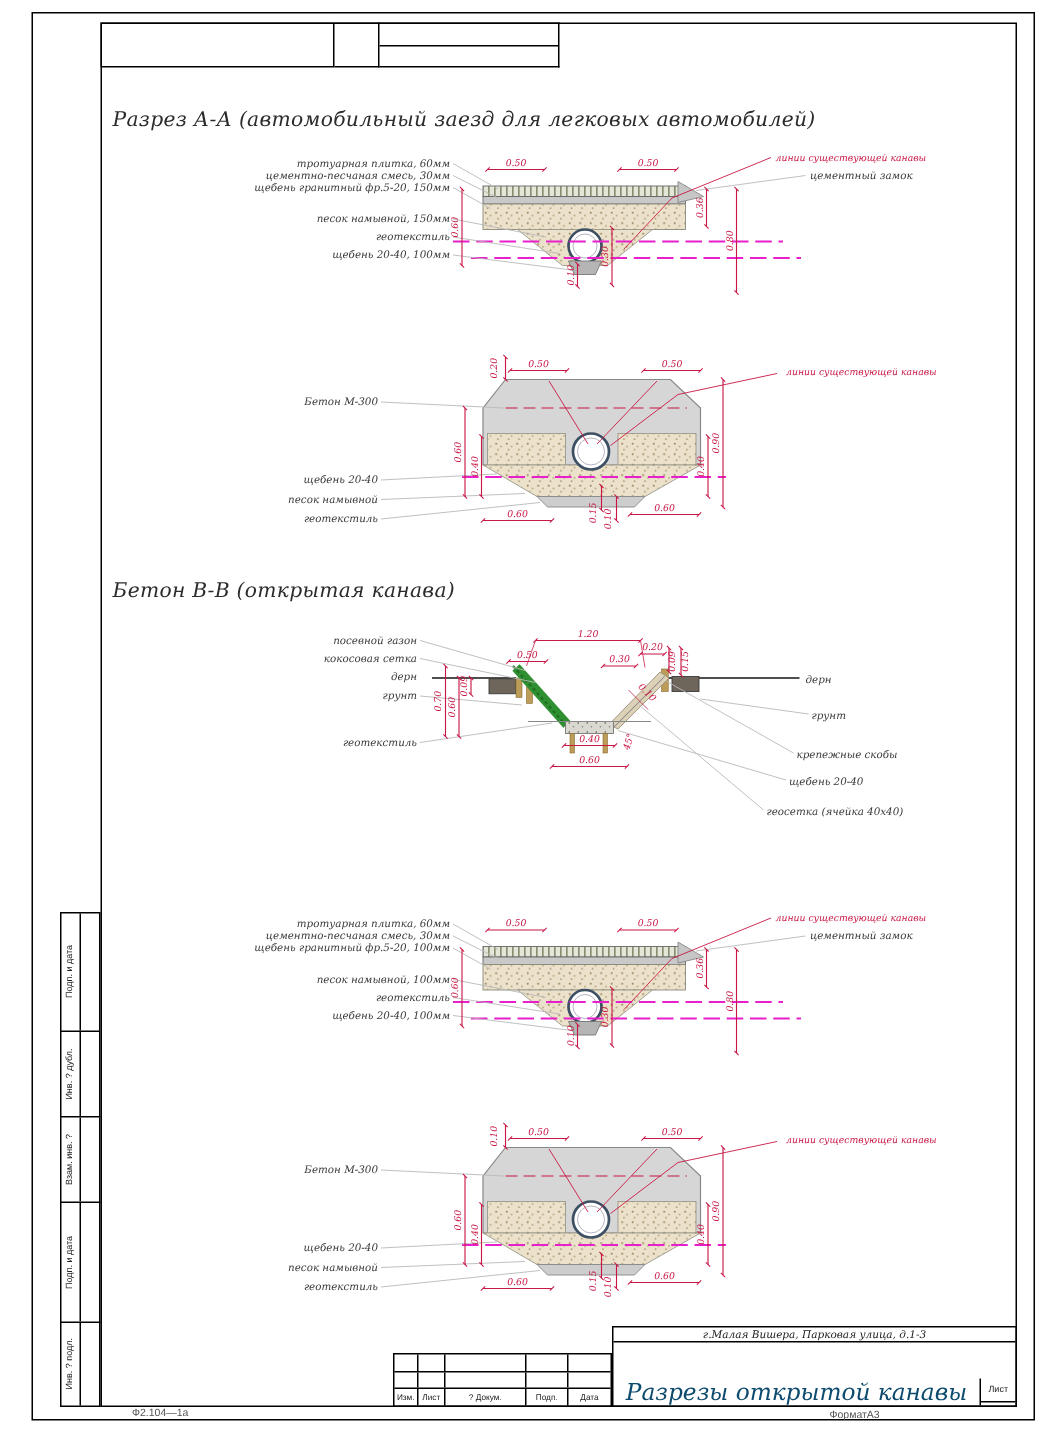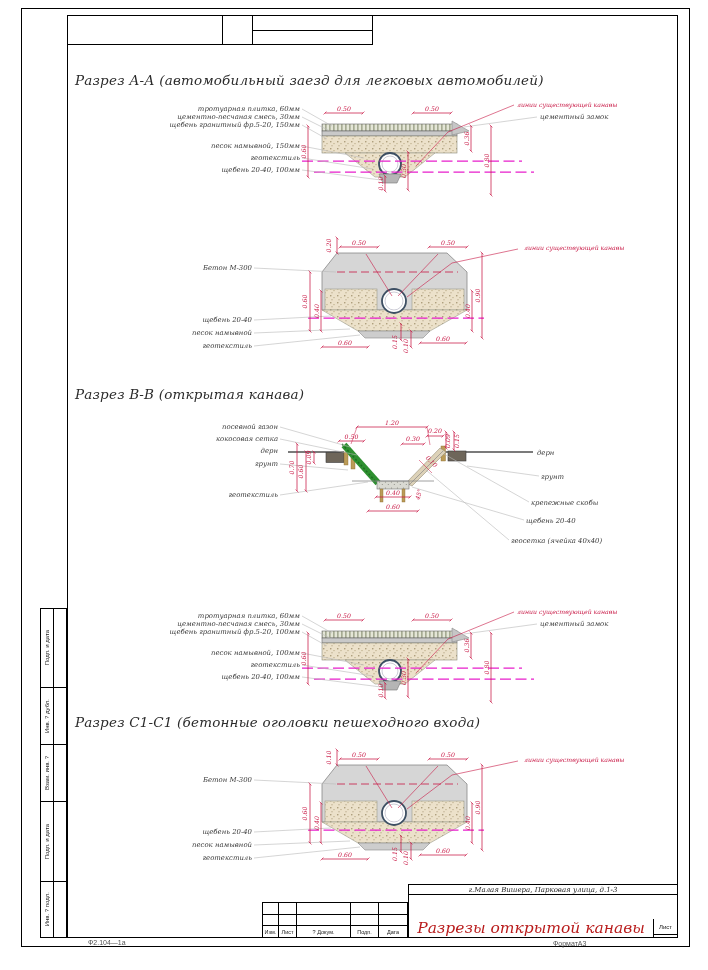--- a/index.html
+++ b/index.html
@@ -26,21 +26,21 @@
   .revtable .row{flex:1;display:flex;border-top:1.1px solid #000;}
   .revtable .row:first-child{border-top:none;}
   .revtable .cell{box-sizing:border-box;border-right:1.1px solid #000;font:5.5px "Liberation Sans",sans-serif;
                   color:#222;display:flex;align-items:center;justify-content:center;overflow:hidden;white-space:nowrap;}
   .revtable .cell:last-child{border-right:none;}
   .tblock{position:absolute;left:408px;top:884px;width:270px;height:54px;border:1.2px solid #000;box-sizing:border-box;display:flex;flex-direction:column;gap:24px;}
   .tb-address{height:17px;border-bottom:1.2px solid #000;box-sizing:border-box;
               font:italic 7px "DejaVu Serif",serif;color:#222;display:flex;align-items:center;justify-content:center;}
   .tb-main{flex:1;display:flex;}
   .tb-title{width:245px;border-right:1.2px solid #000;box-sizing:border-box;display:flex;align-items:center;justify-content:center;
-            font:italic 15.5px "DejaVu Serif",serif;color:#b91c1c;}
+            font:italic 15.5px "DejaVu Serif",serif;color:#0c4a6e;}
   .tb-right{flex:1;display:flex;flex-direction:column;}
   .tb-sheet{height:16px;border-bottom:1.2px solid #000;box-sizing:border-box;
             font:6px "Liberation Sans",sans-serif;color:#222;display:flex;align-items:center;justify-content:center;}
   .under-text{position:absolute;font:7px "Liberation Sans",sans-serif;color:#555;}
   
   svg text{font:italic 6.9px "DejaVu Serif",serif;fill:#3a3a3a;}
   svg text.d{font-size:6.2px;fill:#c81744;}
   .dim{stroke:#c81744;stroke-width:.75;fill:none;marker-start:url(#tk);marker-end:url(#tk);}
   .dimx{stroke:#c81744;stroke-width:.5;fill:none;}
   .rthin{stroke:#c81744;stroke-width:.6;fill:none;}
@@ -221,21 +221,21 @@
     </g>
     <g>
       <text x="252" y="270" text-anchor="end">Бетон М-300</text>
       <text x="252" y="322" text-anchor="end">щебень 20-40</text>
       <text x="252" y="335" text-anchor="end">песок намывной</text>
       <text x="252" y="348" text-anchor="end">геотекстиль</text>
       <text class="d" x="524" y="250">линии существующей канавы</text>
     </g>
   </svg>
 
-  <div class="sec-title" style="top:386px">Разрез В-В (открытая канава)</div>
+  <div class="sec-title" style="top:386px">Бетон В-В (открытая канава)</div>
   <svg class="dwg" style="top:410px" width="590" height="140" viewBox="75 410 590 140">
     <g>
       <line class="gnd" x1="288" y1="452" x2="344" y2="452"></line>
       <line class="gnd" x1="440" y1="452" x2="533" y2="452"></line>
       <rect x="326" y="452.5" width="18" height="10" fill="#6e665a" stroke="#3a3a3a" stroke-width=".6"></rect>
       <rect x="448" y="451" width="18" height="10" fill="#6e665a" stroke="#3a3a3a" stroke-width=".6"></rect>
       <rect x="344" y="452" width="4" height="13" fill="#bb9c58" stroke="#8a6b30" stroke-width=".4"></rect>
       <rect x="351" y="456" width="4" height="13" fill="#bb9c58" stroke="#8a6b30" stroke-width=".4"></rect>
       <rect x="441" y="446" width="4.5" height="15" fill="#bb9c58" stroke="#8a6b30" stroke-width=".4"></rect>
       <line x1="347" y1="449" x2="381" y2="485" stroke="#8a6b30" stroke-width="3.5"></line>
@@ -347,21 +347,20 @@
         <text x="300" y="127" text-anchor="end">щебень гранитный фр.5-20, 100мм</text>
         <text x="300" y="148" text-anchor="end">песок намывной, 100мм</text>
         <text x="300" y="160" text-anchor="end">геотекстиль</text>
         <text x="300" y="172" text-anchor="end">щебень 20-40, 100мм</text>
         <text class="d" x="517" y="107">линии существующей канавы</text>
         <text x="540" y="119">цементный замок</text>
       </g>
     </g>
   </svg>
 
-  <div class="sec-title" style="top:714px">Разрез С1-С1 (бетонные  оголовки пешеходного входа)</div>
   <svg class="dwg" style="top:747px" width="590" height="125" viewBox="75 747 590 125">
     <g transform="translate(0,512)">
       <g>
         <polygon points="337,253 447,253 467,272 467,310 322,310 322,272" fill="#d6d6d6" stroke="#888" stroke-width=".8"></polygon>
         <rect x="325" y="289" width="52" height="21" fill="url(#speck)" stroke="#9a9a8a" stroke-width=".6"></rect>
         <rect x="412" y="289" width="52" height="21" fill="url(#speck)" stroke="#9a9a8a" stroke-width=".6"></rect>
         <polygon points="322,310 467,310 430,331 358,331" fill="url(#speck)" stroke="#9a9a8a" stroke-width=".6"></polygon>
         <polygon points="358,331 430,331 423,338 365,338" fill="#cdcdcd" stroke="#888" stroke-width=".6"></polygon>
         <circle cx="394" cy="301" r="12" fill="#fff" stroke="#3d4f63" stroke-width="1.8"></circle>
         <circle cx="394" cy="301" r="9" fill="none" stroke="#aab" stroke-width=".6"></circle>

